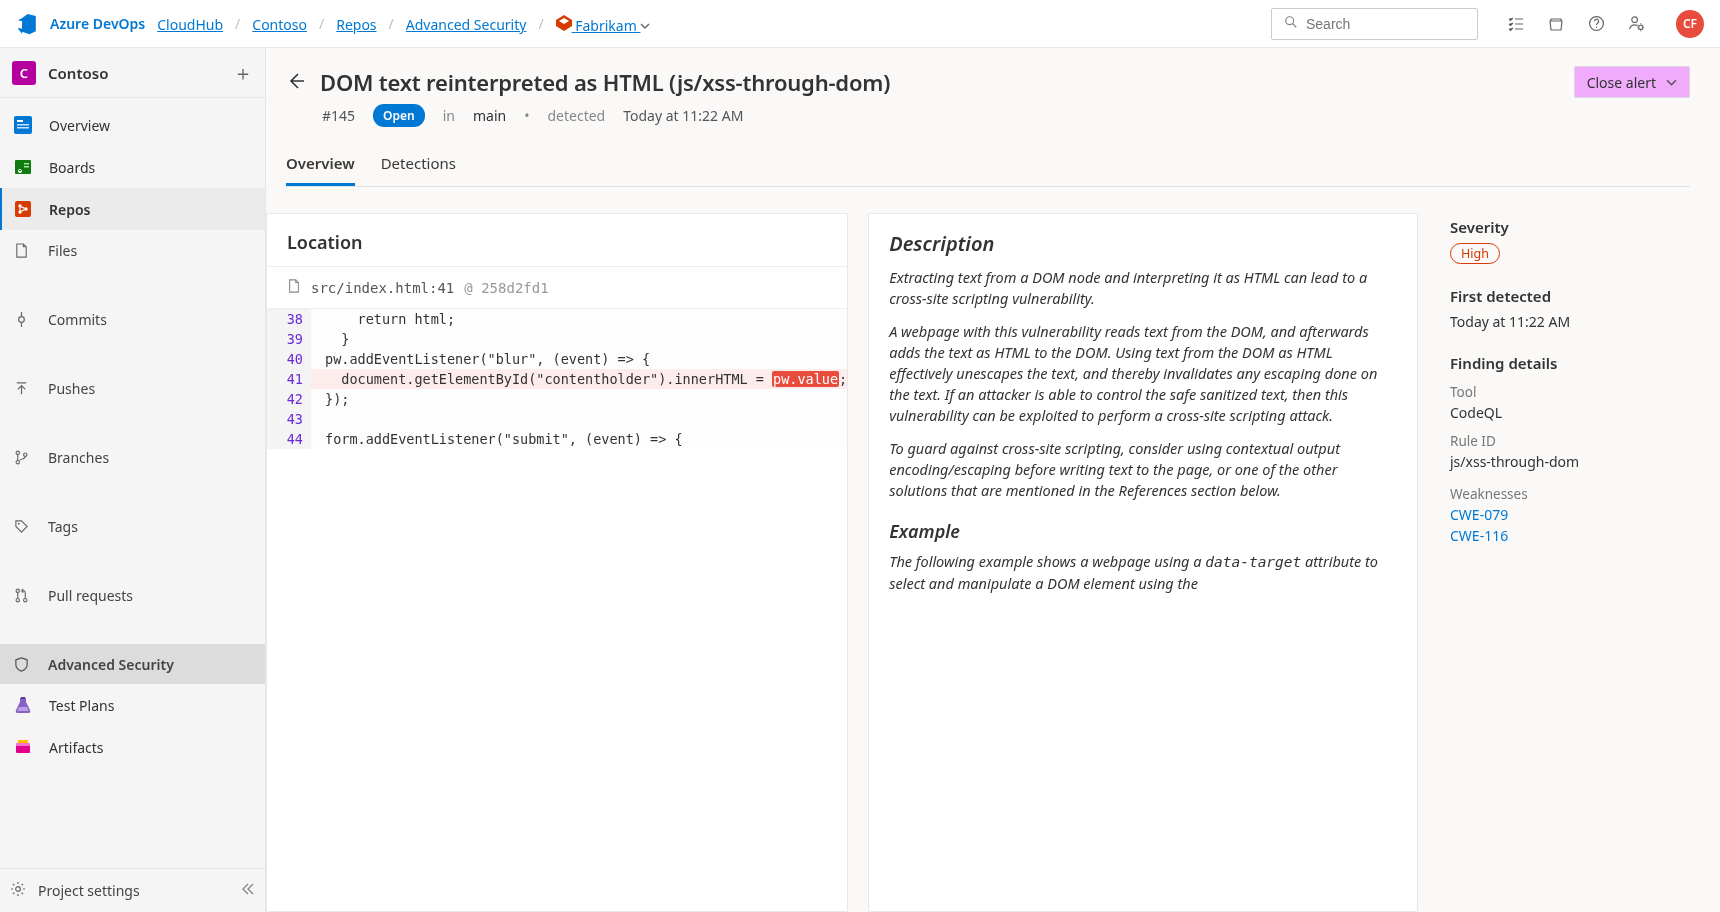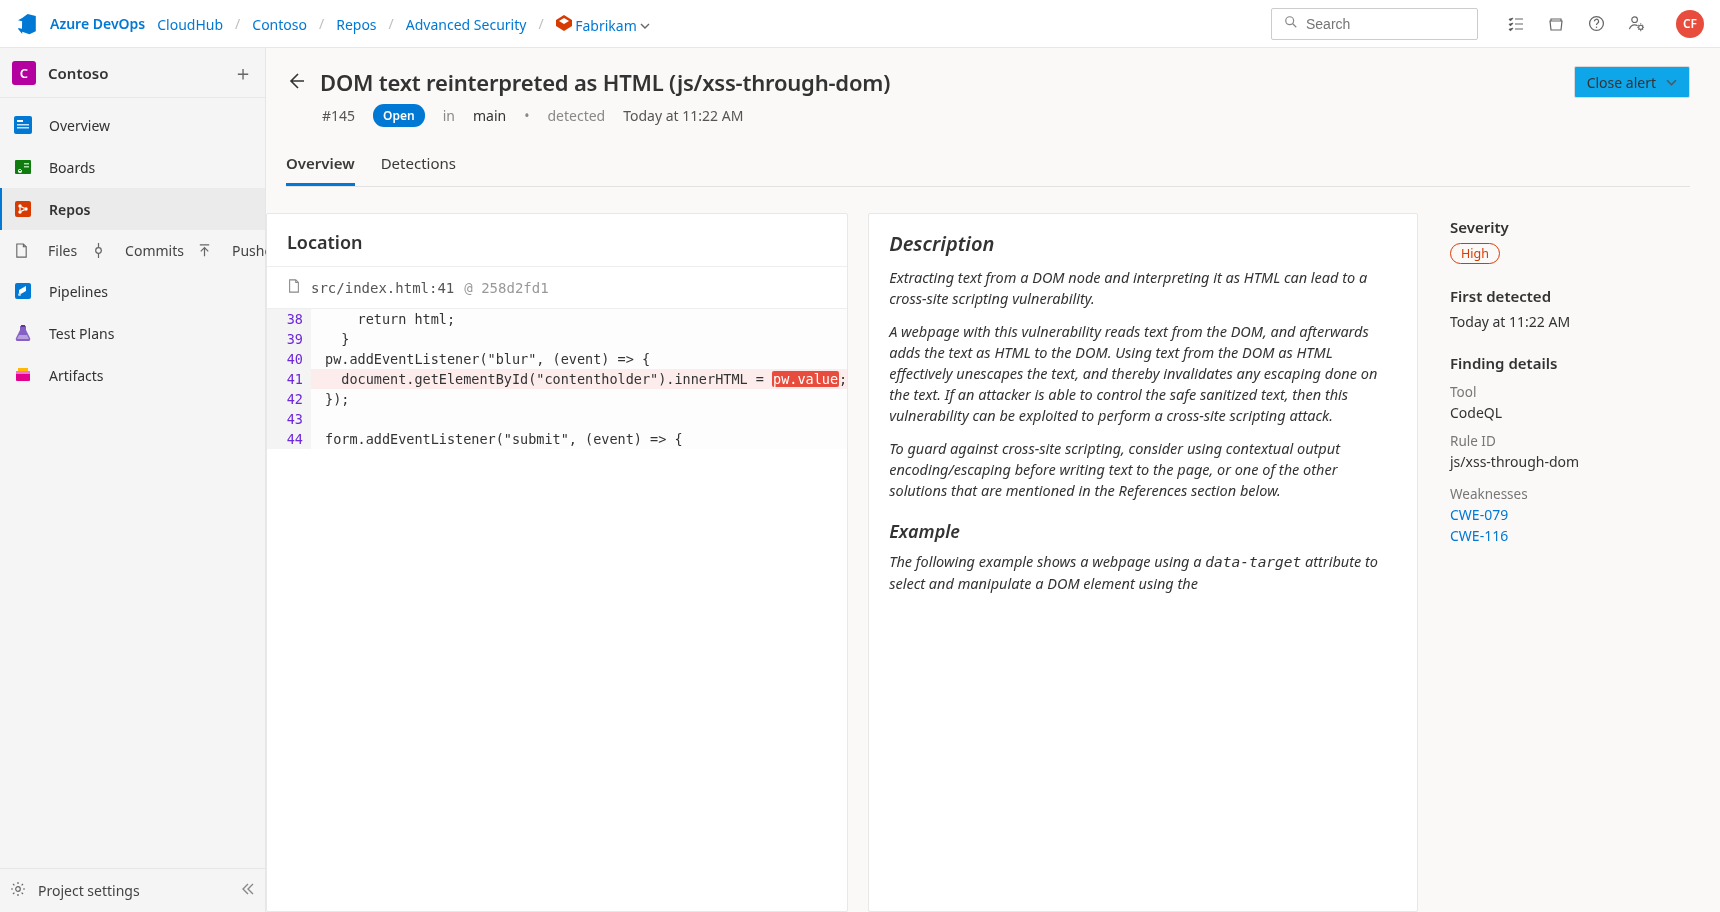--- a/index.html
+++ b/index.html
@@ -5,21 +5,21 @@
   * { box-sizing: border-box; margin: 0; padding: 0; }
   html, body { height: 100%; font-family: "Segoe UI", system-ui, -apple-system, sans-serif; font-size: 14px; color: #333; }
   body { background: #fff; overflow: hidden; }
 
   
   .topbar { height: 48px; display: flex; align-items: center; padding: 0 16px 0 8px; border-bottom: 1px solid #e8e8e8; gap: 6px; }
   .topbar .brand-icon { width: 24px; height: 24px; margin: 0 4px 0 8px; }
   .topbar .brand { color: #0078d4; font-weight: 600; margin-right: 6px; }
   .breadcrumbs { display: flex; align-items: center; gap: 12px; color: #6e6e6e; }
   .breadcrumbs .bc { }
-  .breadcrumbs .bc.link { cursor: pointer; }
+  .breadcrumbs .bc.link { cursor: pointer; text-decoration: underline; }
   .breadcrumbs .sep { color: #bfbfbf; }
   .bc-project { display: flex; align-items: center; gap: 6px; }
   .bc-project .proj-icon { width: 16px; height: 16px; }
   .bc-chev { width: 10px; height: 10px; }
   .topbar-spacer { flex: 1; }
   .search-box { display: flex; align-items: center; gap: 8px; width: 207px; height: 32px; border: 1px solid #ccc; border-radius: 2px; padding: 0 12px; color: #6e6e6e; }
   .search-box input { border: none; outline: none; width: 100%; font-size: 14px; color: #333; }
   .top-icons { display: flex; gap: 20px; align-items: center; margin-left: 22px; }
   .top-icon { width: 20px; height: 20px; color: #6e6e6e; cursor: pointer; display:flex; align-items:center; justify-content:center;}
   .avatar { width: 28px; height: 28px; border-radius: 50%; background: #e74c3c; color: #fff; display: flex; align-items: center; justify-content: center; font-size: 12px; font-weight: 600; margin-left: 10px;}
@@ -28,35 +28,35 @@
   .shell { display: flex; height: calc(100% - 48px); }
   .sidebar { width: 266px; background: #f5f5f5; border-right: 1px solid #e6e6e6; display: flex; flex-direction: column; }
   .proj-row { display: flex; align-items: center; height: 50px; padding: 0 12px; gap: 12px; border-bottom: 1px solid #e8e8e8; }
   .proj-badge { width: 24px; height: 24px; border-radius: 3px; background: #b4009e; color: #fff; display:flex; align-items:center; justify-content:center; font-weight:600; font-size:13px;}
   .proj-name { font-weight: 600; font-size: 15px; }
   .proj-row .plus { margin-left:auto; color:#666; font-size:20px; }
   .nav { display:flex; flex-direction:column; padding-top:6px; }
   .nav-item { display:flex; align-items:center; height:42px; padding:0 12px; gap:15px; color:#333; cursor:pointer; }
   .nav-item.selected-top { font-weight:600; border-left:2px solid #0078d4; padding-left:10px; background:rgba(0,0,0,0.04);}
   .nav-item .nav-icon { width:22px; height:22px; display:flex; align-items:center; justify-content:center; }
-  .nav-sub { display:flex; flex-direction:row; }
+  .nav-sub { display:flex; flex-direction:column;gap:29px; }
   .nav-sub .sub-item { display:flex; align-items:center; height:40px; padding-left:12px; gap:18px; color:#444; cursor:pointer;}
   .nav-sub .sub-item.active { background:#dcdcdc; font-weight:600; }
   .sub-icon { width:18px; height:18px; display:flex; align-items:center; justify-content:center; color:#555;}
   .sidebar-footer { margin-top:auto; display:flex; align-items:center; height:44px; padding:0 10px; gap:12px; border-top:1px solid #e6e6e6; color:#444;}
   .sidebar-footer .collapse { margin-left:auto; color:#888; }
 
   
   .main { flex:1; background:#faf9f8; display:flex; flex-direction:column; overflow:hidden; }
   .header-block { padding:18px 30px 8px 20px; background:#faf9f8; }
   .header-row1 { display:flex; align-items:center; gap:12px; }
   .back-arrow { width:22px; height:22px; color:#333; cursor:pointer; }
   .page-title { font-size:22px; font-weight:600; letter-spacing:-0.2px;}
   .header-row1 .spacer { flex:1; }
-  .close-alert-btn { display:flex; align-items:center; gap:10px; background:#0ea5e9; border:1px solid #d9d9d9; height:32px; padding:0 12px; border-radius:2px; font-size:14px; cursor:pointer;}
+  .close-alert-btn { display:flex; align-items:center; gap:10px; background:#f0abfc; border:1px solid #d9d9d9; height:32px; padding:0 12px; border-radius:2px; font-size:14px; cursor:pointer;}
   .header-row2 { display:flex; align-items:center; gap:18px; margin-left:36px; margin-top:6px; color:#555; font-size:14px;}
   .open-pill { background:#0078d4; color:#fff; padding:3px 10px; border-radius:11px; font-size:12px; font-weight:600; }
   .header-row2 .meta-dot { color:#888; }
   .tabs { display:flex; gap:26px; margin-top:18px; border-bottom:1px solid #e2e2e2; padding-left:0;}
   .tab { padding:8px 0 10px; color:#3b3a39; font-size:15px; cursor:pointer;}
   .tab.active { font-weight:600; border-bottom:3px solid #0078d4; }
 
   .content-row { display:flex; flex:1; overflow:auto; padding:18px 20px 0 0; gap:32px;}
   .main-col { flex:1; display:flex; flex-direction:row; gap:20px; }
   .card { background:#fff; border:1px solid #e8e8e8; border-radius:2px; box-shadow:0 1px 1px rgba(0,0,0,0.03);}
@@ -241,38 +241,39 @@
           </div>
         <div class="sub-item">
             <span class="sub-icon">
               <svg width="15" height="15" viewBox="0 0 16 16">
                 <path d="M2 2h6l6 6-6 6-6-6V2Z" stroke="#666" stroke-width="1.2" fill="none"></path>
                 <circle cx="5" cy="5" r="1" fill="#666"></circle>
               </svg>
             </span>
             <span>Tags</span>
           </div>
+        <div class="sub-item">
+            <span class="sub-icon">
+              <svg width="15" height="15" viewBox="0 0 16 16">
+                <circle cx="4" cy="3" r="1.8" stroke="#666" stroke-width="1.2" fill="none"></circle>
+                <circle cx="4" cy="13" r="1.8" stroke="#666" stroke-width="1.2" fill="none"></circle>
+                <circle cx="12" cy="13" r="1.8" stroke="#666" stroke-width="1.2" fill="none"></circle>
+                <path d="M4 5v6M8 3h2a2 2 0 0 1 2 2v6M8 3l2-2M8 3l2 2" stroke="#666" stroke-width="1.2" fill="none"></path>
+              </svg>
+            </span>
+            <span>Pull requests</span>
+          </div>
         <div class="sub-item active">
             <span class="sub-icon">
               <svg width="15" height="15" viewBox="0 0 16 16">
                 <path d="M8 1 2 3v5c0 4 3 6 6 7 3-1 6-3 6-7V3L8 1Z" stroke="#555" stroke-width="1.3" fill="none"></path>
               </svg>
             </span>
             <span>Advanced Security</span>
           </div>
-      </div>
-      <div class="nav-item">
-        <span class="nav-icon">
-            <svg width="20" height="20" viewBox="0 0 20 20">
-              <rect x="2" y="2" width="16" height="16" rx="2" fill="#0078d4"></rect>
-              <path d="M6 14V9l7-4v5l-7 4Z" fill="#fff"></path>
-              <circle cx="6.5" cy="13.5" r="1.5" fill="#b3d7f2"></circle>
-            </svg>
-          </span>
-        <span>Pipelines</span>
       </div>
       <div class="nav-item">
         <span class="nav-icon">
             <svg width="20" height="20" viewBox="0 0 20 20">
               <path d="M7 3h6v4l4 8a2 2 0 0 1-2 3H5a2 2 0 0 1-2-3l4-8V3Z" fill="#8661c5"></path>
               <rect x="8" y="2" width="4" height="2" fill="#5b3a96"></rect>
               <path d="M6 12h8l2 4H4l2-4Z" fill="#b99ee0"></path>
             </svg>
           </span>
         <span>Test Plans</span>

